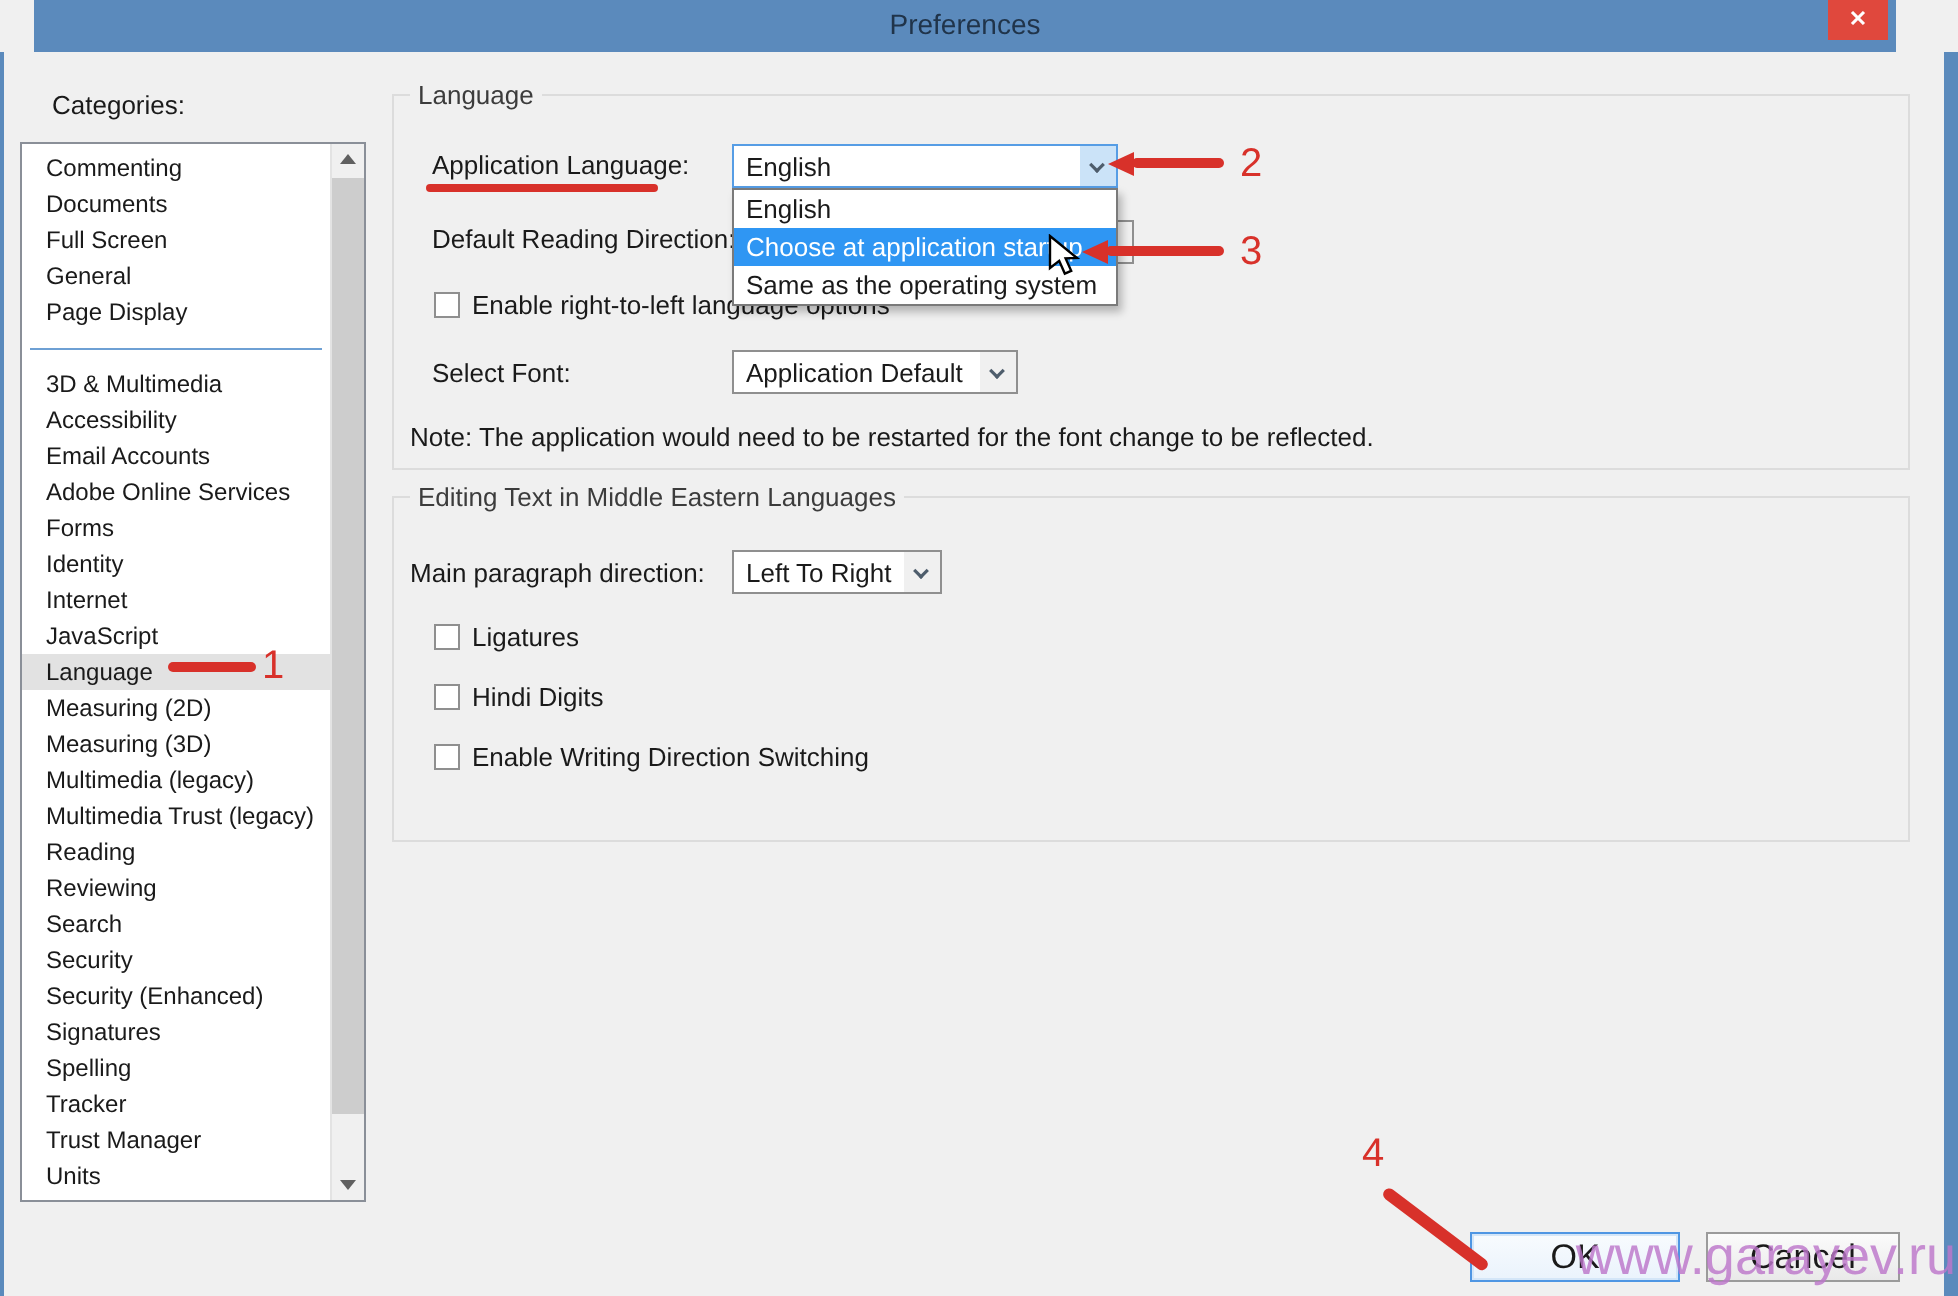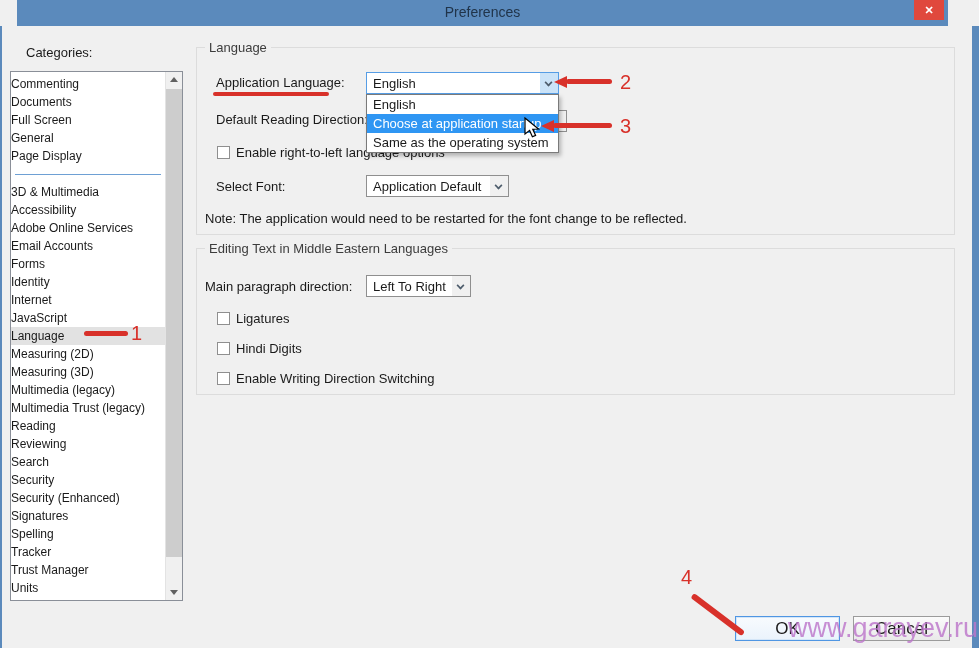--- a/index.html
+++ b/index.html
@@ -12,37 +12,37 @@
   .close-btn{position:absolute;right:4px;top:0;width:30px;height:20px;background:var(--close-button);
     color:#fff;font-size:11px;font-weight:bold;text-align:center;line-height:20px;cursor:default;}
   .edge-left{position:absolute;left:0;top:26px;bottom:0;width:2px;background:var(--titlebar);}
   .edge-right{position:absolute;right:0;top:26px;bottom:0;width:7px;background:var(--titlebar);}
 
   
   .cat-label{position:absolute;left:14px;top:45px;font-size:13px;color:#1a1a1a;margin-left:12px;}
   .listbox{position:absolute;left:10px;top:71px;width:173px;height:530px;background:#fff;
     border:1px solid #8a8f98;overflow:hidden;}
   .list-content{position:absolute;left:0;top:3px;right:17px;}
-  .cat-item{height:18px;line-height:18px;padding-left:0;font-size:12px;color:#1a1a1a;white-space:nowrap;}
+  .cat-item{height:18px;line-height:18px;padding-left:12px;font-size:12px;color:#1a1a1a;white-space:nowrap;}
   .cat-item.selected{background:#e2e2e2;}
   .cat-sep{height:18px;position:relative;}
   .cat-sep::after{content:"";position:absolute;left:4px;right:4px;top:9px;border-top:1px solid #6ea0d4;}
   .scrollbar{position:absolute;right:0;top:0;bottom:0;width:17px;background:#f0f0f0;border-left:1px solid #e3e3e3;}
   .sb-btn{position:absolute;left:0;width:17px;height:16px;background:#f0f0f0;}
   .sb-up{top:0;} .sb-down{bottom:0;}
   .tri-up{position:absolute;left:4px;top:5px;width:0;height:0;border-left:4px solid transparent;
     border-right:4px solid transparent;border-bottom:5px solid #606060;}
   .tri-down{position:absolute;left:4px;top:6px;width:0;height:0;border-left:4px solid transparent;
     border-right:4px solid transparent;border-top:5px solid #606060;}
   .sb-thumb{position:absolute;left:0;top:17px;width:17px;height:468px;background:#cdcdcd;}
 
   
   .groupbox{position:absolute;left:196px;width:759px;border:1px solid #dcdcdc;background:#f0f0f0;}
   .gb-lang{top:47px;height:188px;}
-  .gb-me{top:248px;height:147px;}
+  .gb-me{top:248px;height:173px;}
   .gb-title{position:absolute;left:8px;top:-8px;background:#f0f0f0;padding:0 4px;font-size:13px;color:#3c3c3c;}
 
   .fldlabel{position:absolute;font-size:13px;color:#1a1a1a;white-space:nowrap;}
   .note{position:absolute;left:8px;top:163px;font-size:13px;color:#1a1a1a;}
 
   
   .combo{position:absolute;height:22px;background:#fff;border:1px solid #8f8f8f;font-size:13px;color:#1a1a1a;}
   .combo .val{position:absolute;left:6px;top:3px;white-space:nowrap;}
   .combo .dd-btn{position:absolute;right:0;top:0;bottom:0;width:18px;background:#f0f0f0;}
   .combo.focused{border-color:var(--focus-border);}
@@ -96,22 +96,22 @@
   <div class="listbox">
     <div class="list-content">
         <div class="cat-item">Commenting</div>
         <div class="cat-item">Documents</div>
         <div class="cat-item">Full Screen</div>
         <div class="cat-item">General</div>
         <div class="cat-item">Page Display</div>
         <div class="cat-sep"></div>
         <div class="cat-item">3D &amp; Multimedia</div>
         <div class="cat-item">Accessibility</div>
+        <div class="cat-item">Email Accounts</div>
         <div class="cat-item">Adobe Online Services</div>
-        <div class="cat-item">Email Accounts</div>
         <div class="cat-item">Forms</div>
         <div class="cat-item">Identity</div>
         <div class="cat-item">Internet</div>
         <div class="cat-item">JavaScript</div>
         <div class="cat-item selected">Language</div>
         <div class="cat-item">Measuring (2D)</div>
         <div class="cat-item">Measuring (3D)</div>
         <div class="cat-item">Multimedia (legacy)</div>
         <div class="cat-item">Multimedia Trust (legacy)</div>
         <div class="cat-item">Reading</div>

